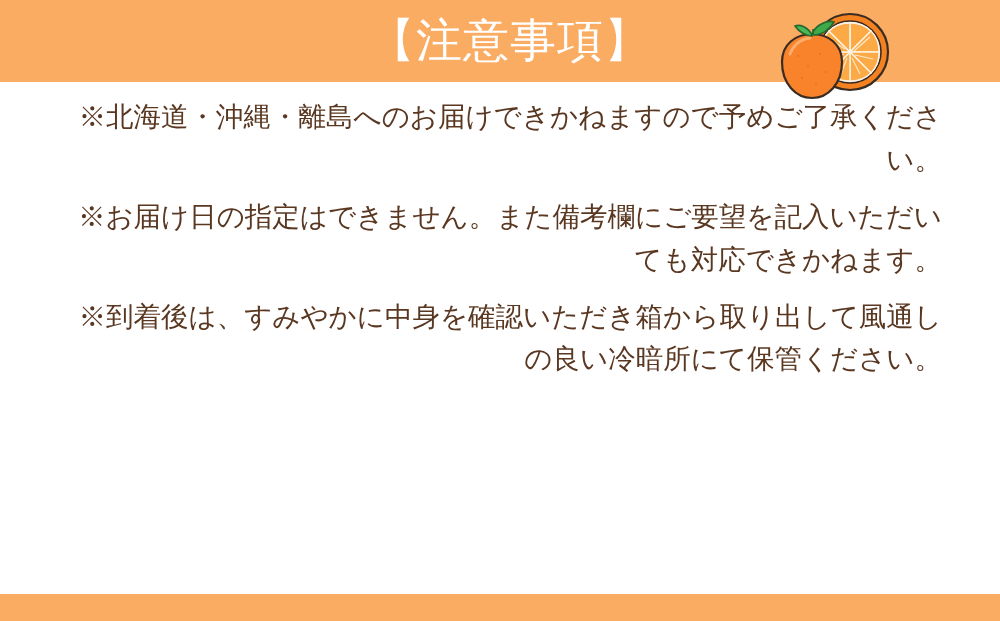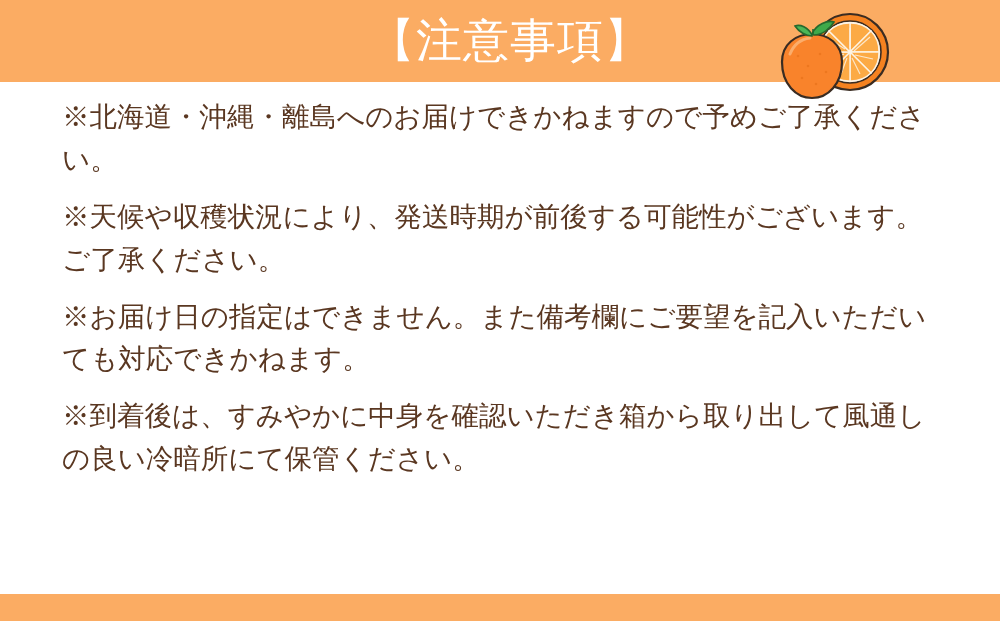--- a/index.html
+++ b/index.html
@@ -78,20 +78,21 @@
     left: 62px;
     width: 880px;
   }
   .notice-item {
     color: #5a3721;
     font-size: 27.5px;
     line-height: 1.56;
     margin: 0 0 14px 0;
     font-family: "Liberation Serif", "DejaVu Serif", serif;
     text-indent: 0;
+    text-align: right;
   }
   .notice-item:last-child {
     margin-bottom: 0;
   }
 </style>
 </head>
 <body>
 
 <div class="page">
 
@@ -141,20 +142,19 @@
           <path d="M44 30 C48 20 60 16 66 18 C62 25 54 31 46 31 Z" fill="#3faa4a" stroke="#26692e" stroke-width="1.6"></path>
           <path d="M44 31 C40 23 32 20 27 22 C31 28 38 32 44 32 Z" fill="#4cb757" stroke="#26692e" stroke-width="1.6"></path>
           <path d="M45 31 L45 25" stroke="#26692e" stroke-width="1.6" fill="none"></path>
         </g>
       </g>
     </svg>
   </div>
 
   <div class="notice-body">
     <p class="notice-item">※北海道・沖縄・離島へのお届けできかねますので予めご了承ください。</p>
-    <p class="notice-item">※天候や収穫状況により、発送時期が前後する可能性がございます。ご了承ください。</p>
     <p class="notice-item">※お届け日の指定はできません。また備考欄にご要望を記入いただいても対応できかねます。</p>
     <p class="notice-item">※到着後は、すみやかに中身を確認いただき箱から取り出して風通しの良い冷暗所にて保管ください。</p>
   </div>
 
   <div class="footer-band"></div>
 
 </div>
 
 </body></html>

